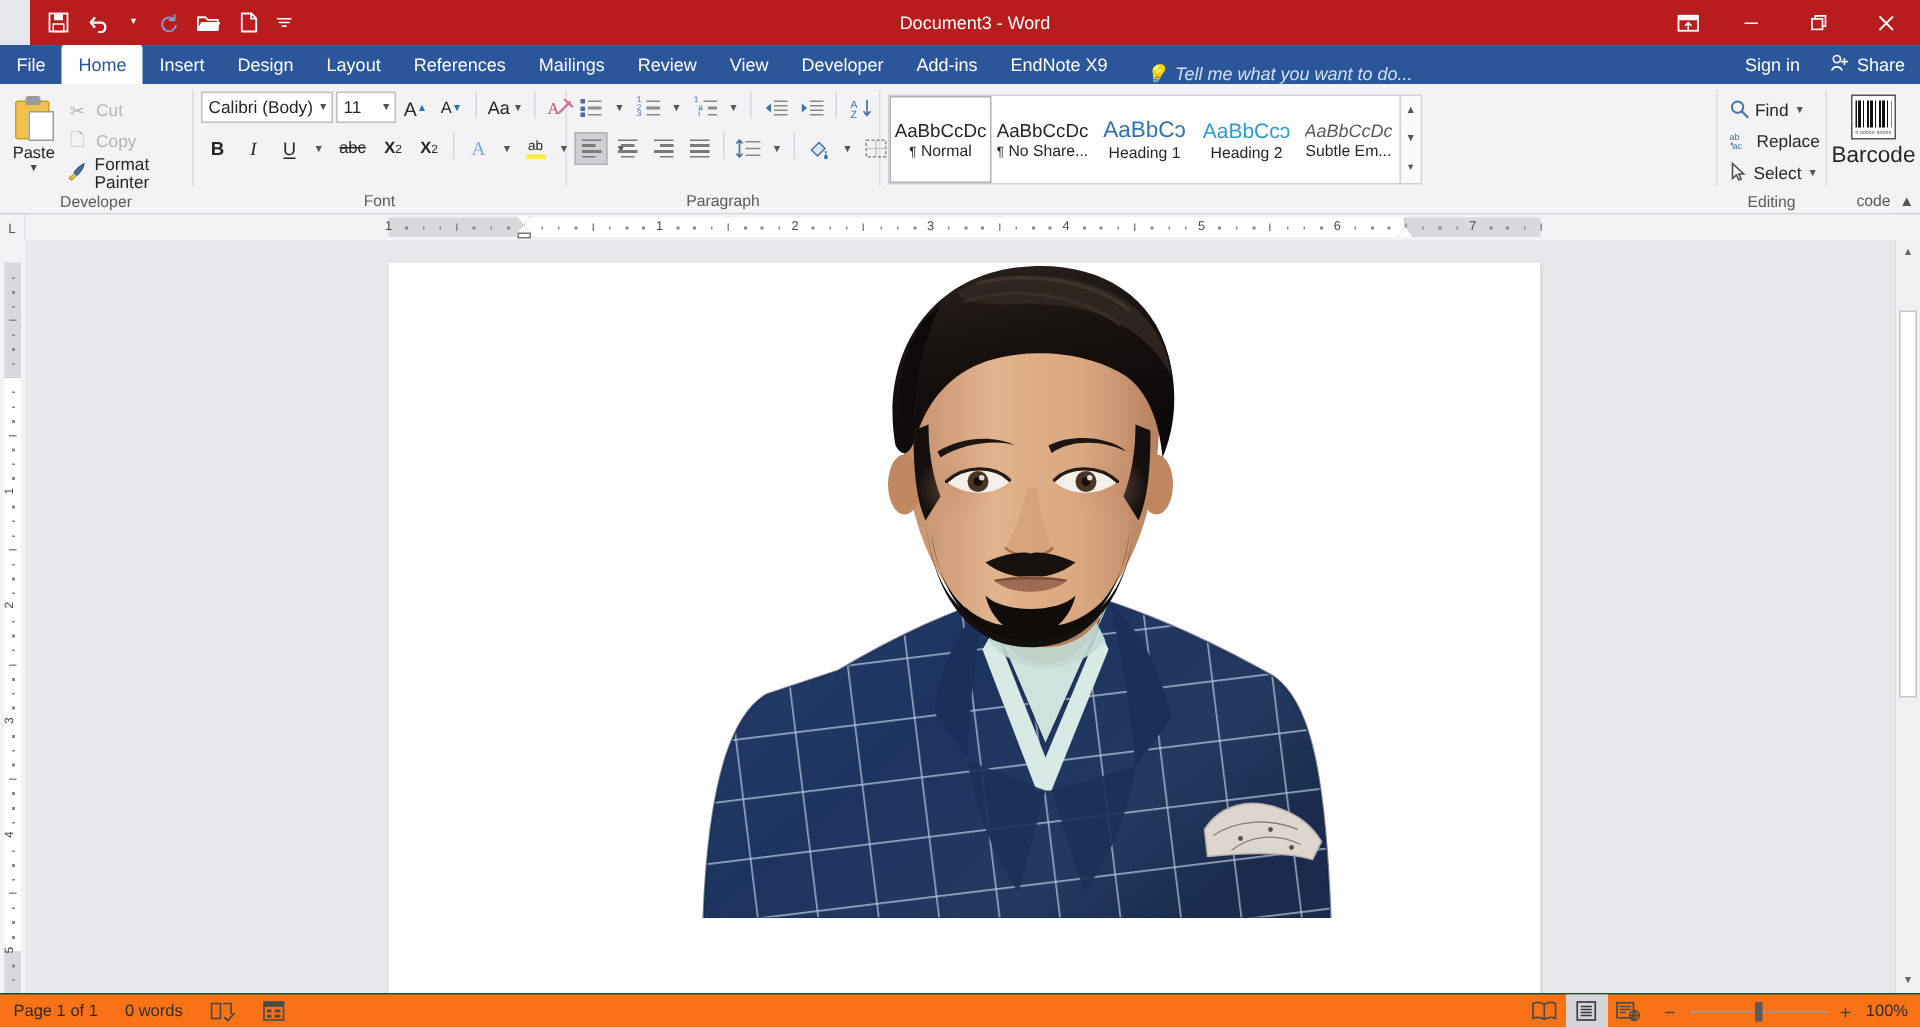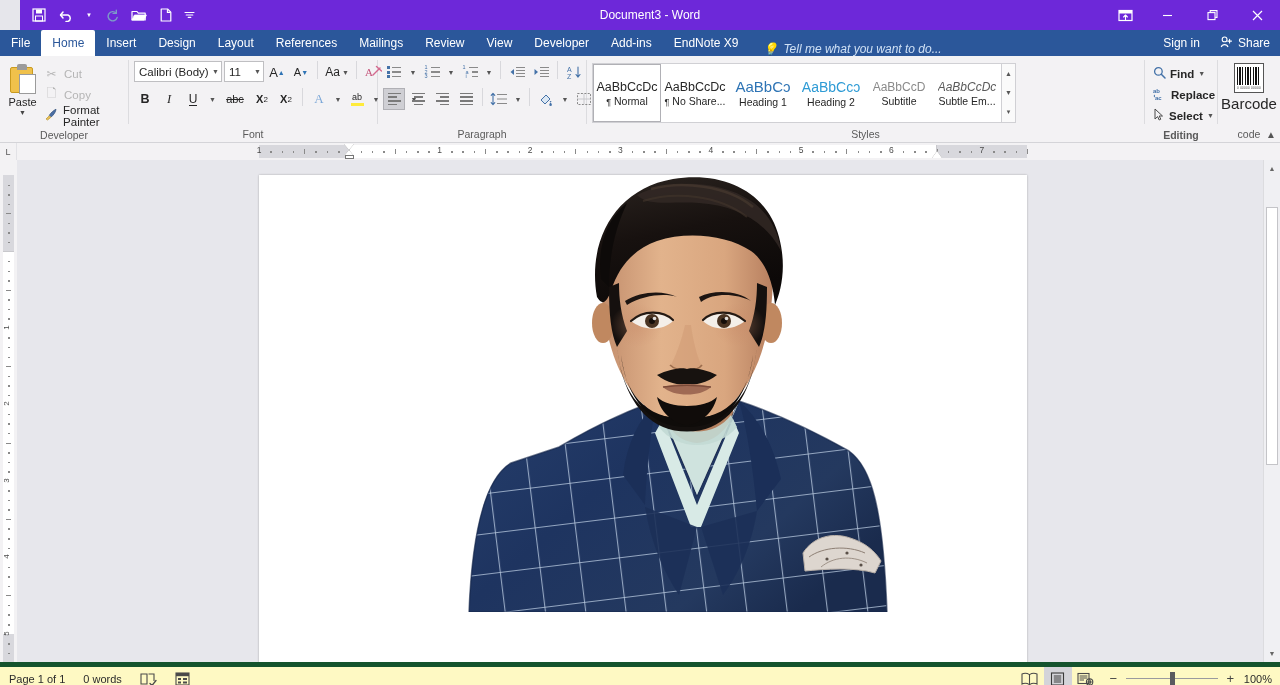--- a/index.html
+++ b/index.html
@@ -6,21 +6,21 @@
   html, body {
     width: 1280px; height: 685px;
     overflow: hidden;
     font-family: "Liberation Sans", sans-serif;
     background: #e6e6eb;
   }
   .app { width: 1280px; height: 685px; position: relative; display: flex; flex-direction: column; }
 
   
   .titlebar {
-    height: 30px; background: #6d28d9; color: #fff;
+    height: 30px; background: #b91c1c; color: #fff;
     display: flex; align-items: center; position: relative; flex: none; margin-left: 20px;
   }
   .qat { display: flex; align-items: center; gap: 1px; padding-left: 6px; }
   .qat-btn {
     width: 26px; height: 24px; display: flex; align-items: center; justify-content: center;
     color: #fff; font-size: 13px; cursor: default;
   }
   .qat-btn.dim { color: #7d9bc8; }
   .qat-btn.narrow { width: 18px; }
   .title-text {
@@ -147,21 +147,21 @@
   .style-item.sel { border-color: #b0b0b5; background: #fff; }
   .style-prev { font-size: 12.5px; color: #262626; white-space: nowrap; overflow: hidden; }
   .style-name { font-size: 10.5px; color: #262626; white-space: nowrap; }
   .sty-scroll {
     width: 14px; display: flex; flex-direction: column; justify-content: space-between;
     border-left: 1px solid #d0d0d4; background: #fafafa; padding: 1px 0;
   }
   .sty-sb { font-size: 7px; text-align: center; color: #555; height: 18px; line-height: 18px; }
 
   
-  .edit-grp { width: 72px; font-weight: bold; }
+  .edit-grp { width: 72px; }
   .edit-list { display: flex; flex-direction: column; padding-top: 2px; }
   .edit-item {
     display: flex; align-items: center; gap: 4px; height: 21px;
     font-size: 11.5px; color: #262626; padding: 0 3px;
   }
   .code-grp { width: 62px; }
   .barcode-btn {
     display: flex; flex-direction: column; align-items: center; width: 56px; padding-top: 2px;
   }
   .bc-img {
@@ -243,22 +243,22 @@
     position: absolute; left: 2px; right: 2px; top: 30px; height: 258px;
     background: #fff; border: 1px solid #c4c4c8;
   }
 
   
   .photo { position: absolute; left: 192px; top: 0px; width: 452px; height: 437px; }
   .photo svg { display: block; }
 
   
   .statusbar {
-    height: 23px; background: #fef9c3; border-top: 5px solid #14532d;
-    display: flex; flex: none; font-size: 11px; color: #2c2c2c;
+    height: 23px; background: #f97316; border-top: 1px solid #14532d;
+    display: flex; align-items: center; flex: none; font-size: 11px; color: #2c2c2c;
   }
   .sb-item { padding: 0 9px; display: flex; align-items: center; gap: 4px; height: 23px; }
   .sb-right { margin-left: auto; display: flex; align-items: center; height: 23px; }
   .view-btn {
     width: 28px; height: 23px; display: flex; align-items: center; justify-content: center;
   }
   .view-btn.active { background: #d4d4d9; }
   .zoom-wrap { display: flex; align-items: center; gap: 7px; padding: 0 8px; }
   .zoom-minus, .zoom-plus { font-size: 13px; color: #444; width: 11px; text-align: center; }
   .zoom-track { width: 92px; height: 1px; background: #9a9a9e; position: relative; }
@@ -666,35 +666,30 @@
           </div>
           <div class="style-item">
             <span class="style-prev" style="color:#2e74b5;font-size:15px;">AaBbCɔ</span>
             <span class="style-name">Heading 1</span>
           </div>
           <div class="style-item">
             <span class="style-prev" style="color:#2e9bd5;font-size:14px;">AaBbCcɔ</span>
             <span class="style-name">Heading 2</span>
           </div>
           <div class="style-item">
-            <span class="style-prev" style="color:#8a8a8a;font-size:12px;">AaBbCcD</span>
-            <span class="style-name">Subtitle</span>
-          </div>
-          <div class="style-item">
             <span class="style-prev" style="font-style:italic;color:#5a5a5a;font-size:12px;">AaBbCcDc</span>
             <span class="style-name">Subtle Em...</span>
           </div>
           <div class="sty-scroll">
             <div class="sty-sb">▲</div>
             <div class="sty-sb">▼</div>
             <div class="sty-sb">▾</div>
           </div>
         </div>
       </div>
-      <div class="grp-label">Styles</div>
     </div>
     <div class="grp-sep"></div>
 
     <div class="grp edit-grp">
       <div class="grp-body">
         <div class="edit-list">
           <div class="edit-item">
             <span>
               <svg width="13" height="13" viewBox="0 0 13 13">
                   <circle cx="5.4" cy="5.4" r="3.8" fill="none" stroke="#4472a8" stroke-width="1.3"></circle>

